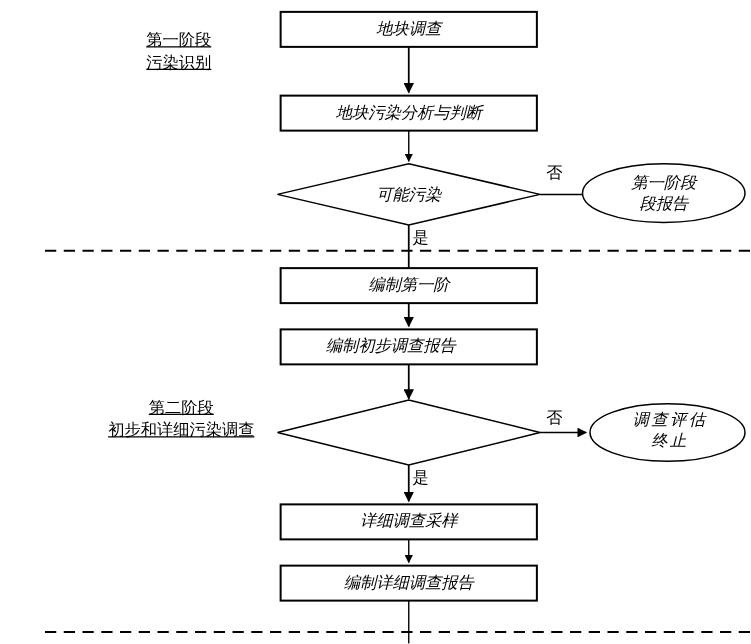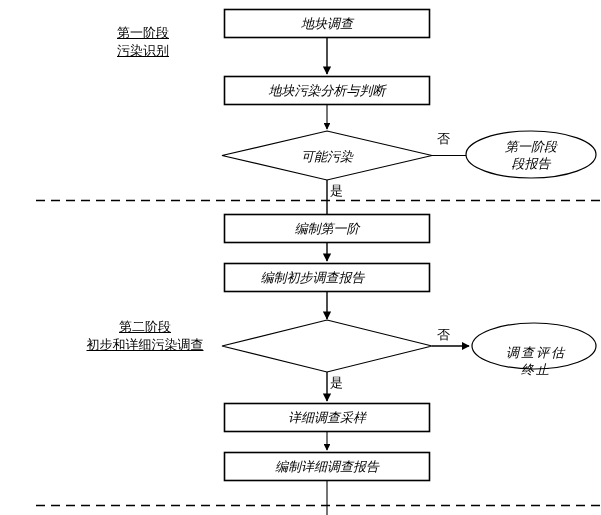--- a/index.html
+++ b/index.html
@@ -131,21 +131,21 @@
   <div class="node-text" style="left:224px; top:452px; width:206px; height:29px;">编制详细调查报告</div>
 
   <div class="node-text" style="left:224px; top:403px; width:206px; height:29px;">详细调查采样</div>
 
   <div class="node-text" style="left:252px; top:142px; width:150px; height:28px;">可能污染</div>
 
 
   <div class="node-text ellipse-text" style="left:480px; top:132px; width:102px; height:46px;">第一阶段
 段报告</div>
 
-  <div class="node-text ellipse-text spaced" style="left:486px; top:324px; width:100px; height:46px; align-items:flex-start; padding-top:20px;">调查评估
+  <div class="node-text ellipse-text spaced" style="left:486px; top:324px; width:100px; height:46px; align-items:flex-start; padding-top:4px;">调查评估
 终止</div>
 
   <div class="edge-label" style="left:437px; top:131px;">否</div>
 
   <div class="edge-label" style="left:330px; top:183px;">是</div>
 
   <div class="edge-label" style="left:437px; top:327px;">否</div>
 
   <div class="edge-label" style="left:330px; top:375px;">是</div>
 

